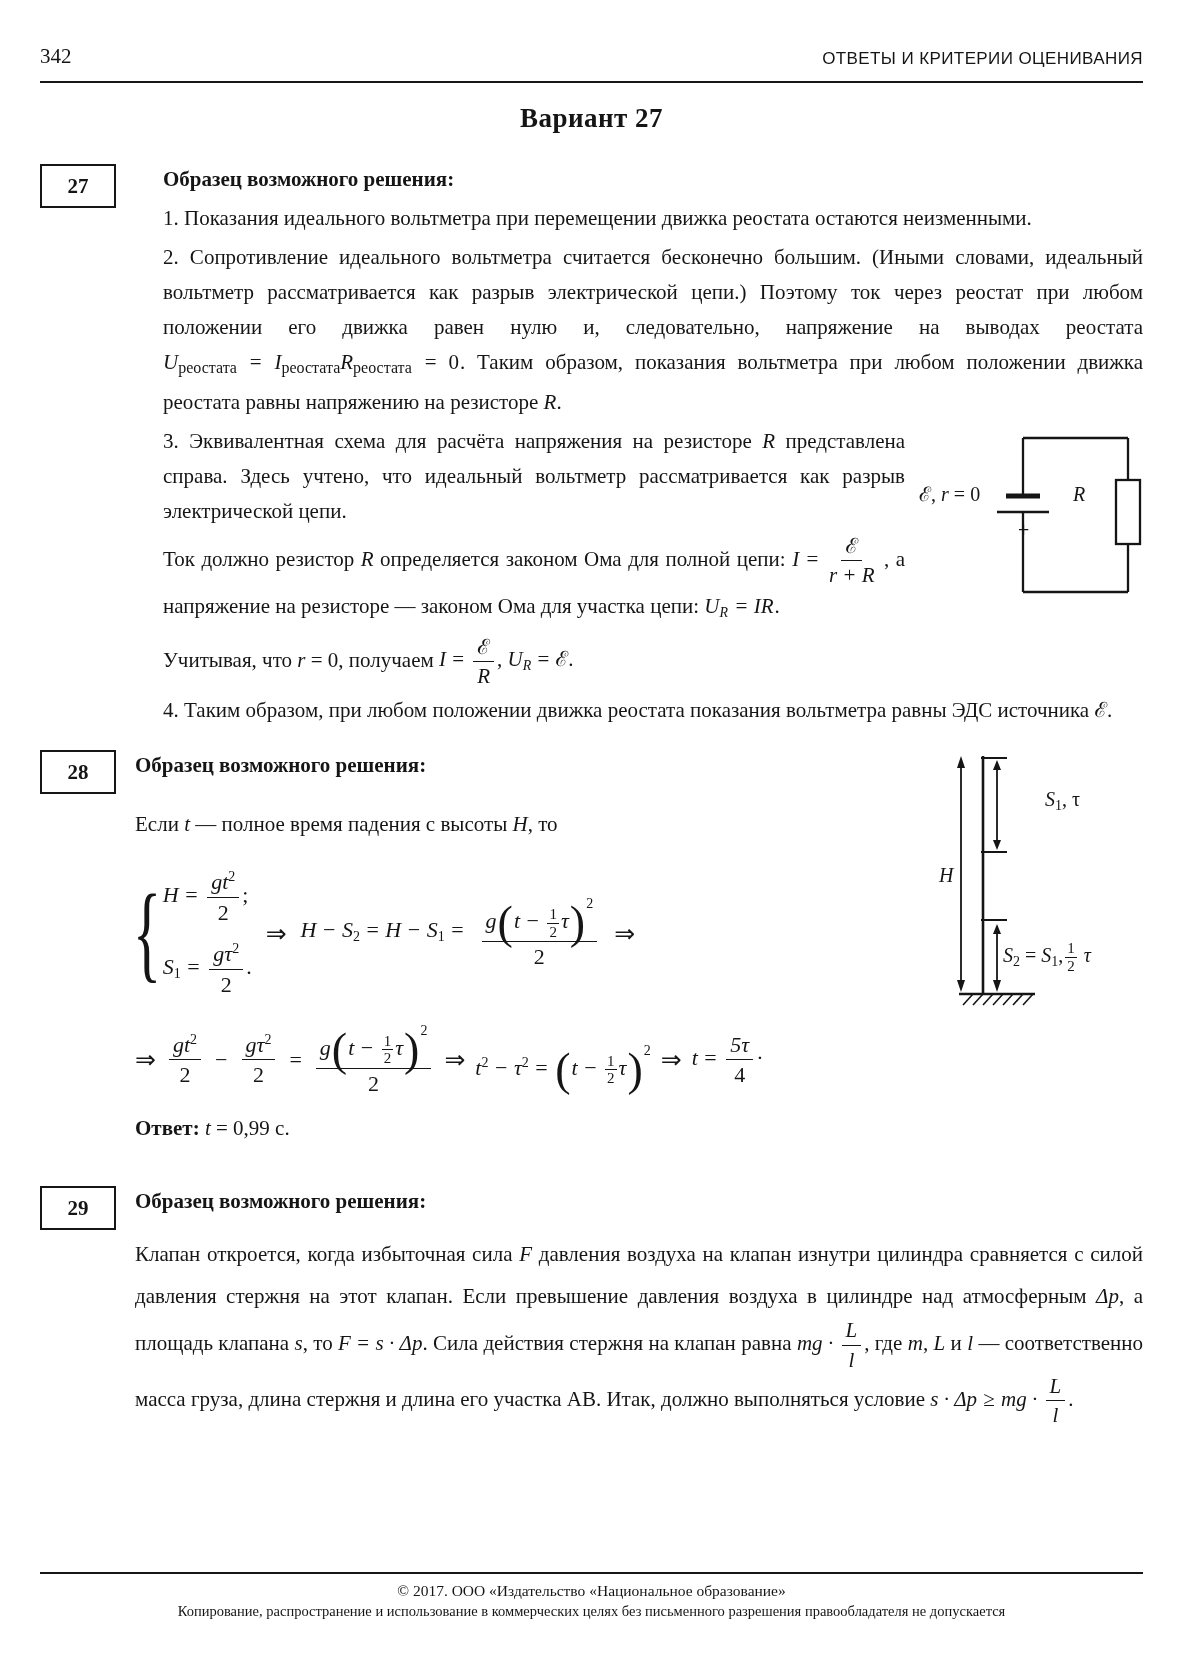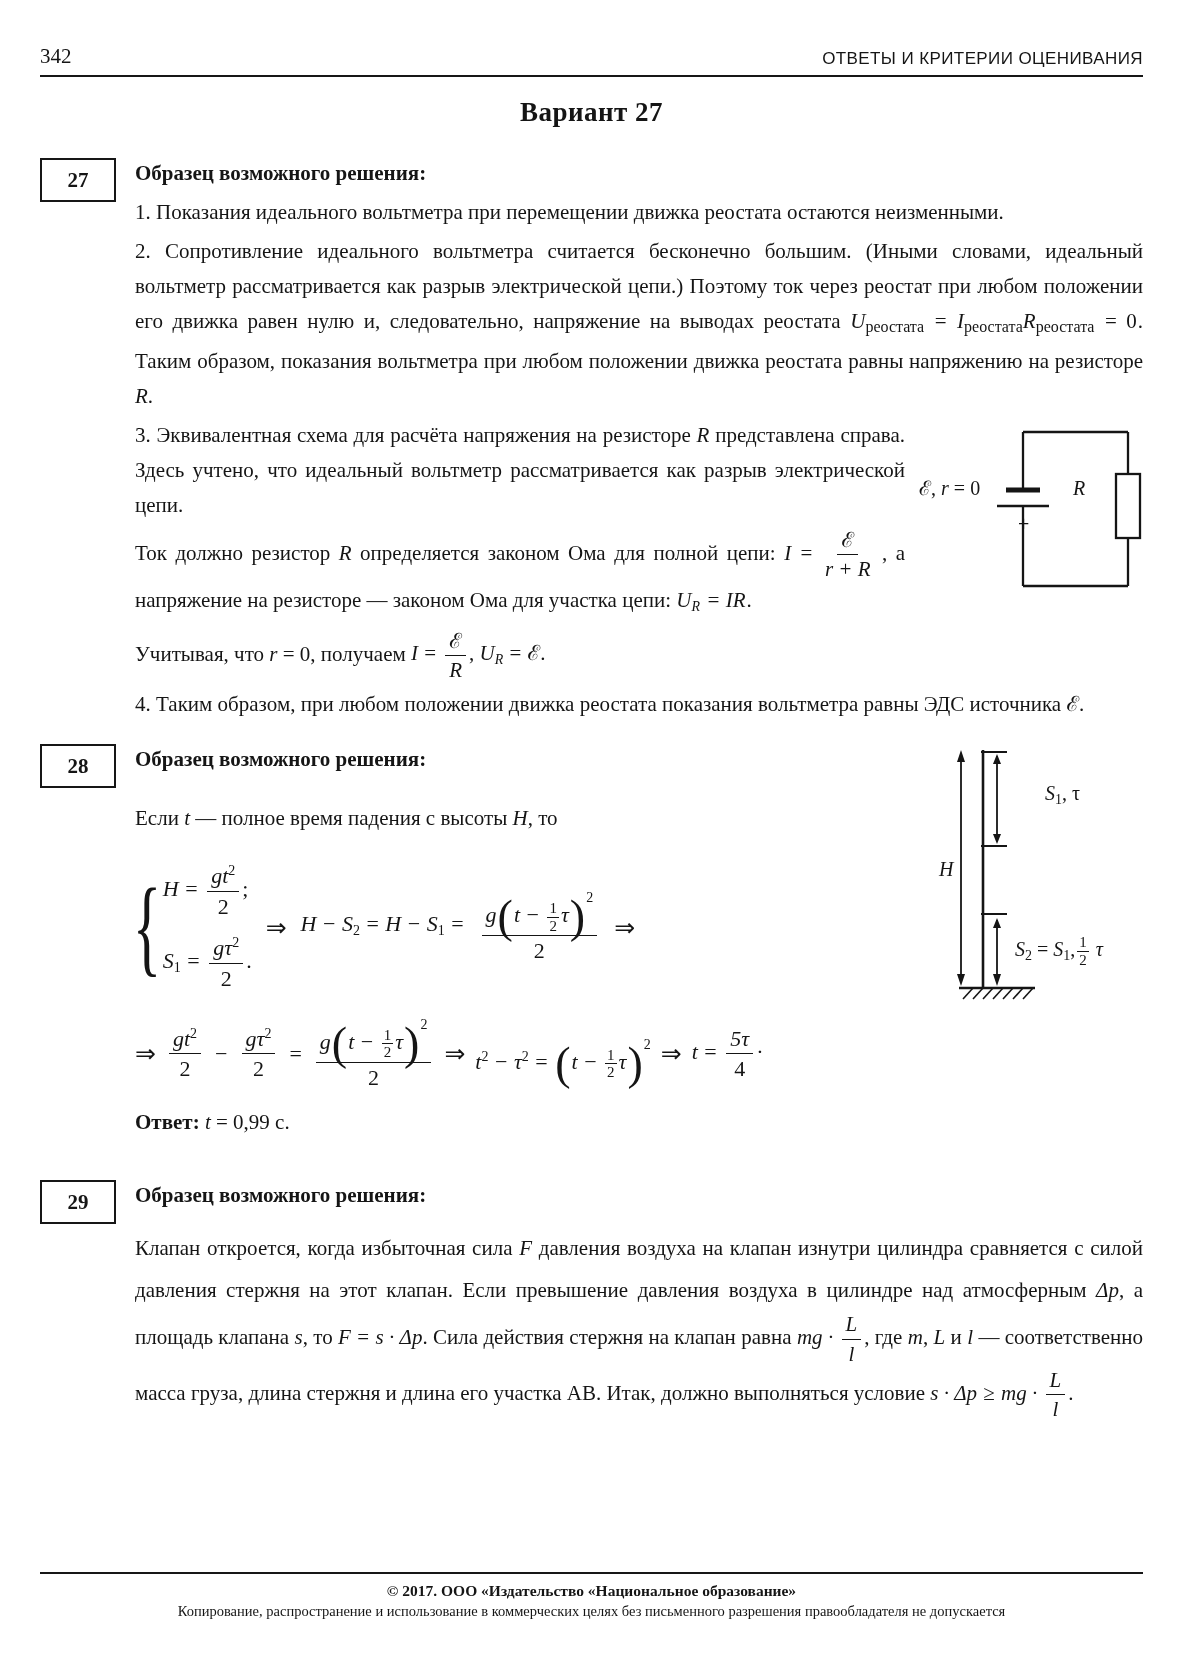--- a/index.html
+++ b/index.html
@@ -3,29 +3,29 @@
 <meta charset="utf-8">
 <style>
   html,body { margin:0; padding:0; background:#d9d9d9; }
   .page {
     position:relative; width:1181px; height:1654px; margin:0 auto;
     background:#ffffff; color:#151515; box-sizing:border-box;
     padding:44px 38px 0 40px; overflow:hidden;
     font-family:"Liberation Serif","DejaVu Serif",serif;
   }
   
-  .hdr { display:flex; justify-content:space-between; align-items:flex-end; padding-bottom:6px; }
+  .hdr { display:flex; justify-content:space-between; align-items:flex-end; padding-bottom:12px; }
   .pageno { font-size:21px; }
   .running { font-family:"Liberation Sans","DejaVu Sans",sans-serif; font-size:17px; letter-spacing:.4px; }
   .rule { border-top:2.6px solid #161616; }
   .vtitle { text-align:center; font-weight:700; font-size:27px; margin:20px 0 28px; letter-spacing:.5px; }
 
   
   .task { display:grid; grid-template-columns:95px 1fr; }
-  .t27 { margin-bottom:16px; } .t28 { margin-bottom:34px; }
+  .t27 { margin-bottom:16px;gap:28px; } .t28 { margin-bottom:34px; }
   .box {
     width:72px; height:40px; margin-top:2px; border:2px solid #161616;
     display:flex; align-items:center; justify-content:center;
     font-weight:700; font-size:21px;
   }
   .content { font-size:21px; line-height:35px; text-align:justify; }
   .heading { font-weight:700; margin:2px 0 10px; text-align:left; }
   .para { margin:0 0 4px; }
   .mv { font-style:italic; }
   .gr { font-style:italic; }
@@ -61,27 +61,27 @@
   .circuit .lbl { position:absolute; font-size:20px; line-height:1; white-space:nowrap; }
   .c-emf { left:-2px; top:56px; }
   .c-plus { left:97px; top:92px; font-size:23px; }
   .c-R { left:152px; top:56px; font-size:21px; }
 
   
   .fall { float:right; width:200px; height:262px; position:relative; margin:0 0 4px 10px; }
   .fall .lbl { position:absolute; font-size:20px; line-height:1.15; white-space:nowrap; }
   .f-H { left:-4px; top:116px; font-size:21px; }
   .f-S1 { left:58px; top:40px;margin-left:44px; }
-  .f-S2 { left:60px; top:192px;margin-left:12px; }
+  .f-S2 { left:60px; top:192px; }
   .clr { clear:right; }
 
   
   .footer { position:absolute; left:40px; right:38px; bottom:34px; }
   .f-rule { border-top:2.4px solid #161616; margin-bottom:8px; }
-  .f1 { text-align:center; font-size:15.5px; margin:4px 0 3px;font-weight:bold; }
+  .f1 { text-align:center; font-size:15.5px; margin:4px 0 3px; }
   .f2 { text-align:center; font-size:14.5px; margin:0; }
 
   svg line, svg polyline, svg rect, svg path { stroke:#151515; }
 </style>
 </head>
 <body>
 
 <div class="page">
 
   <div class="hdr">

